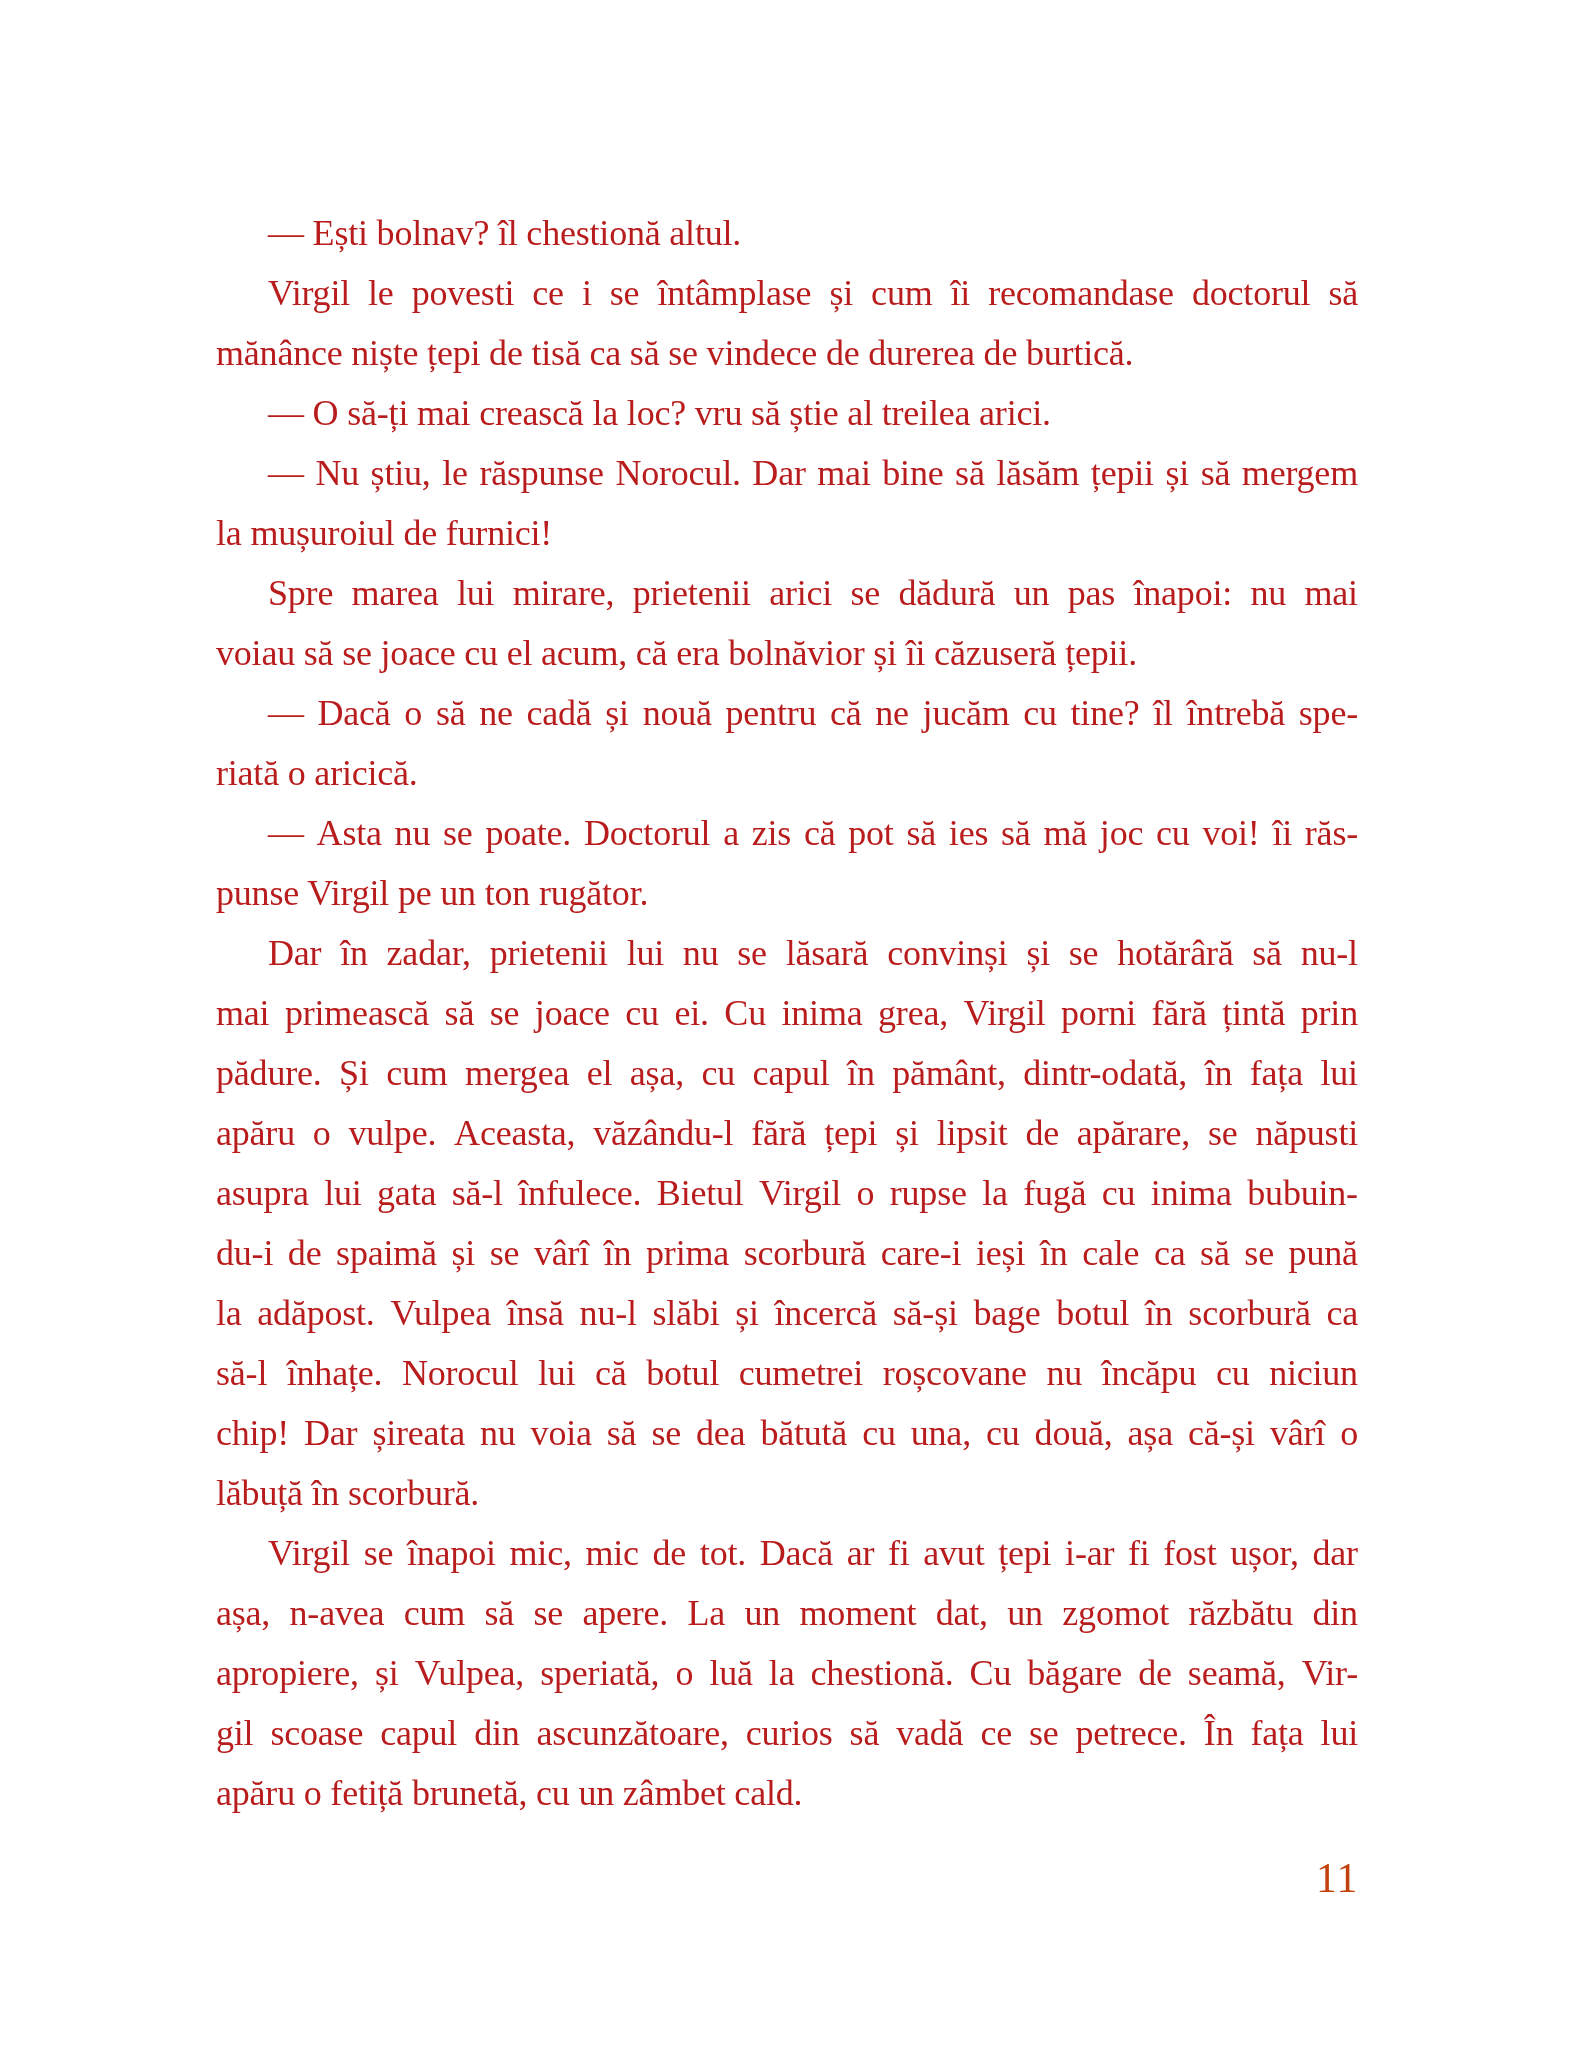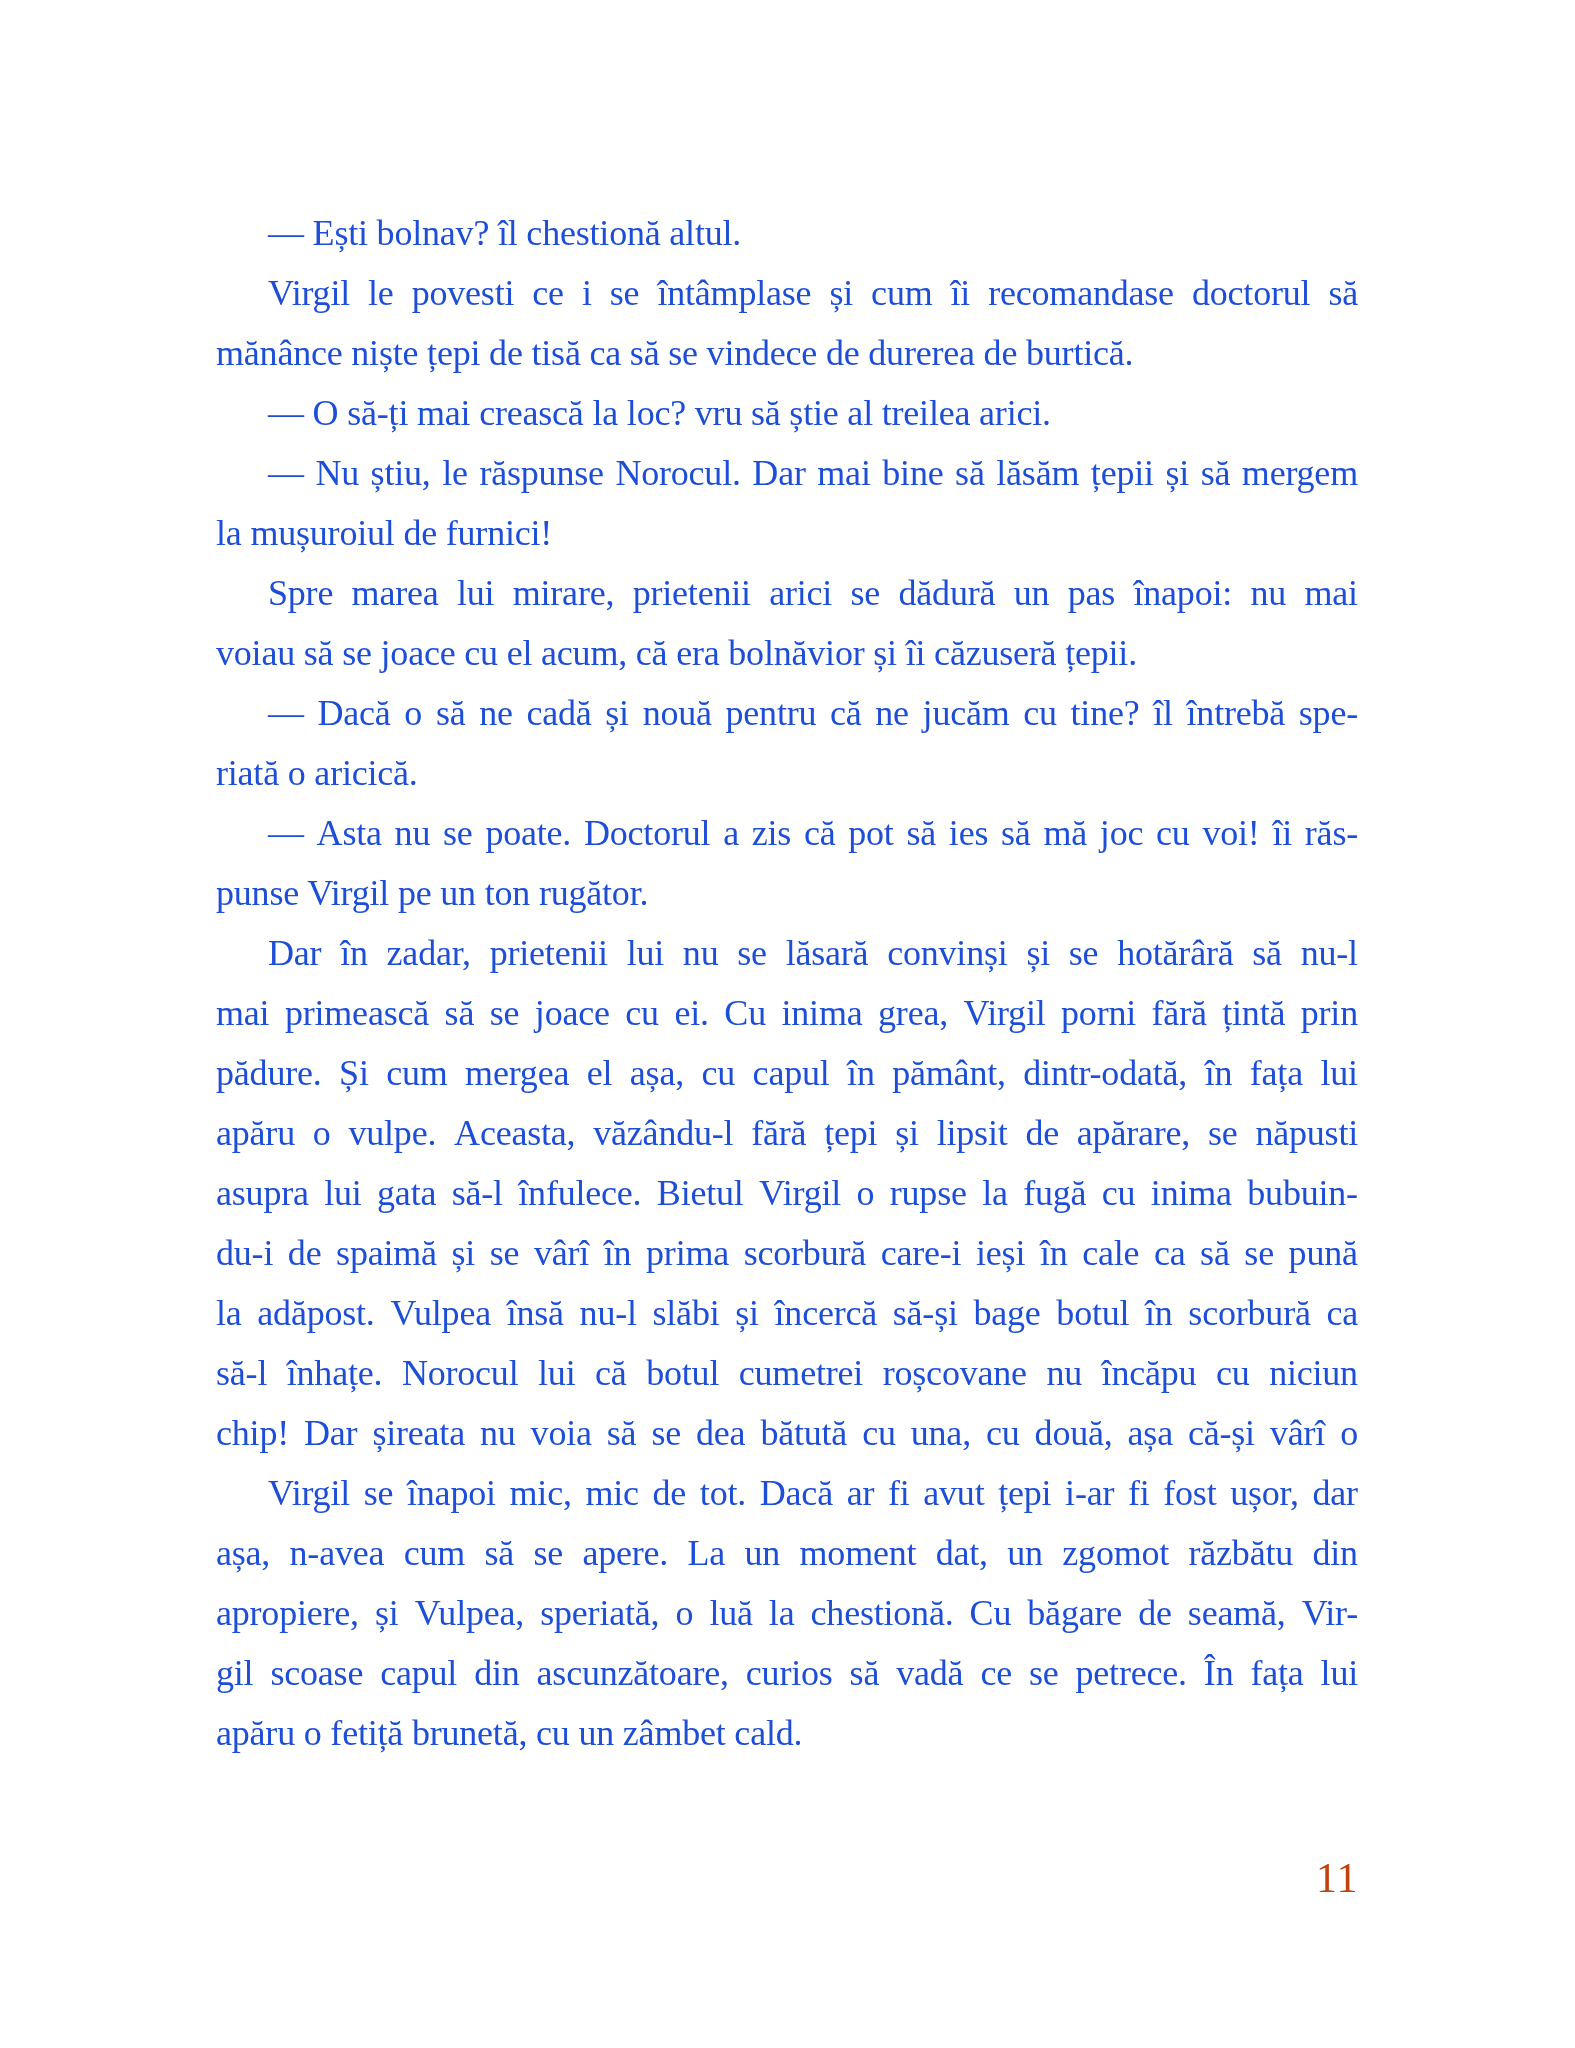--- a/index.html
+++ b/index.html
@@ -51,21 +51,21 @@
     top: 1857px;
     font-size: 42px;
     line-height: 42px;
     letter-spacing: 1px;
   }
 </style>
 </head>
 <body>
 
 <div id="page" style="background: rgb(255, 255, 255);">
-  <div id="text-block" style="color: #1d4ed8;">
+  <div id="text-block" style="color: #b91c1c;">
       <div class="line indent">— Ești bolnav? îl chestionă altul.</div>
       <div class="line indent justify">
         <span>Virgil</span>
         <span>le</span>
         <span>povesti</span>
         <span>ce</span>
         <span>i</span>
         <span>se</span>
         <span>întâmplase</span>
         <span>și</span>
@@ -294,20 +294,21 @@
         <span>bătută</span>
         <span>cu</span>
         <span>una,</span>
         <span>cu</span>
         <span>două,</span>
         <span>așa</span>
         <span>că-și</span>
         <span>vârî</span>
         <span>o</span>
       </div>
+      <div class="line">lăbuță în scorbură.</div>
       <div class="line indent justify">
         <span>Virgil</span>
         <span>se</span>
         <span>înapoi</span>
         <span>mic,</span>
         <span>mic</span>
         <span>de</span>
         <span>tot.</span>
         <span>Dacă</span>
         <span>ar</span>

